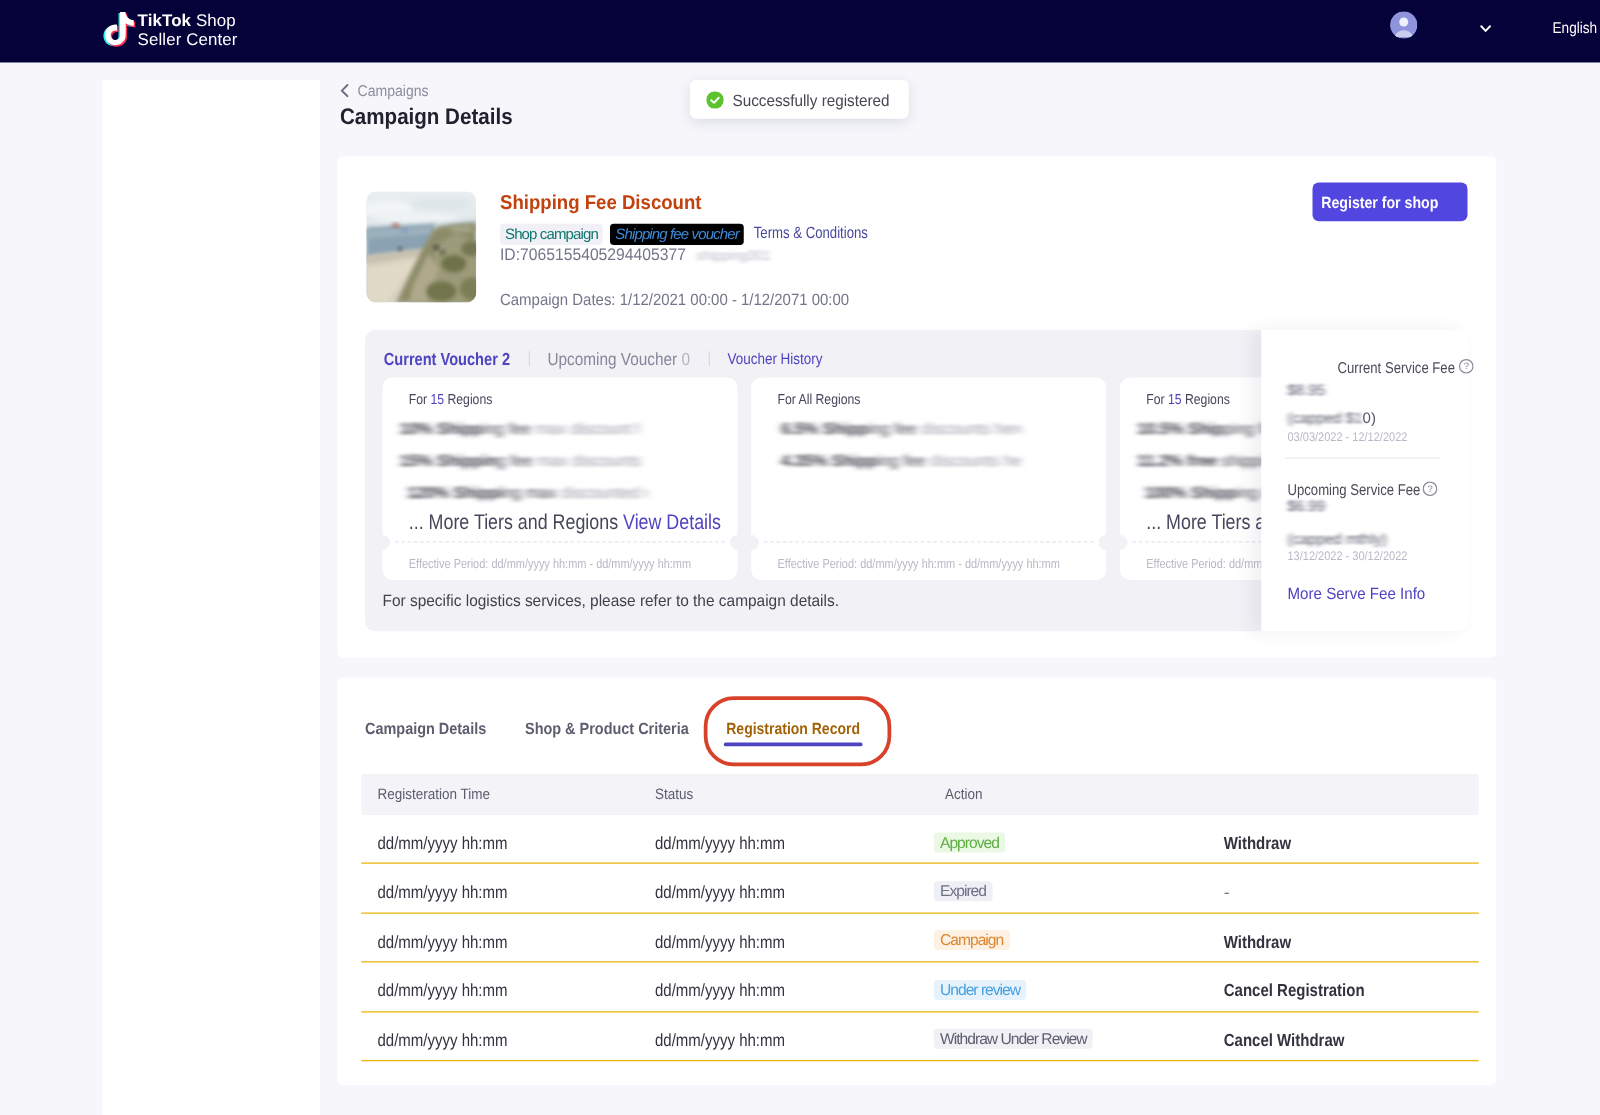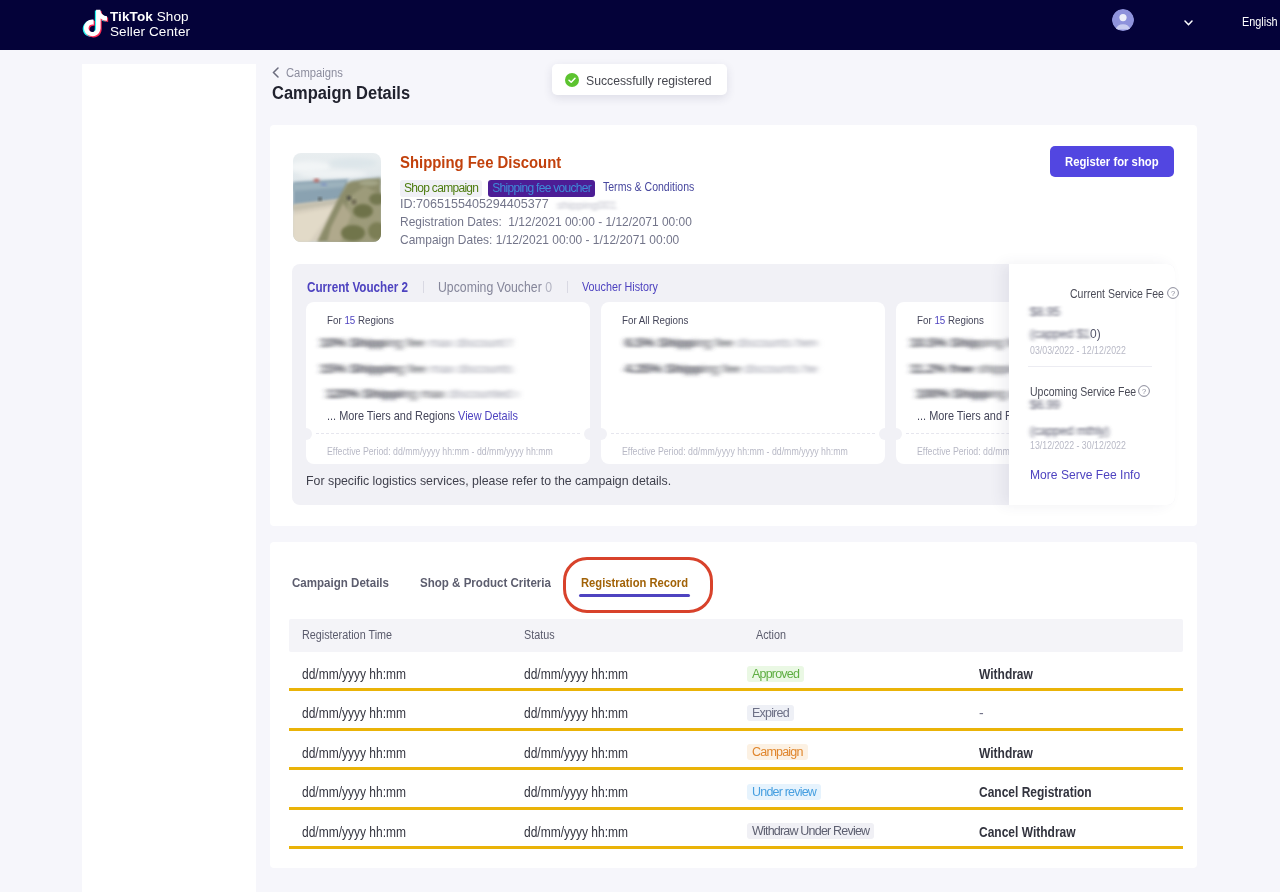--- a/index.html
+++ b/index.html
@@ -30,31 +30,31 @@
 #toast .txt { position:absolute; left:34px; top:9px; font-size:13px; color:#46474f; }
 #toast .txt .n { transform:scaleX(0.94); }
 
 
 #card1 { position:absolute; left:270px; top:125px; width:927px; height:401px; background:#fff; border-radius:4px; }
 #cimg { position:absolute; left:23px; top:28px; width:88px; height:89px; border-radius:8px; overflow:hidden; }
 #c1title { position:absolute; left:130px; top:29px; font-size:16px; font-weight:bold; color:#c2410c; }
 #c1title .n { transform:scaleX(0.93); }
 #tags { position:absolute; left:130px; top:53px; height:17px; }
 .pill { display:inline-block; height:17px; line-height:17px; padding:0 4px; border-radius:3px; margin-right:6px; font-size:12px; letter-spacing:-0.7px; }
-.pill.gray { background:#f0f0f6; color:#4d7c0f; }
-.pill.blue { background:#4c1d95; color:#3e8bd8; }
+.pill.gray { background:#f0f0f6; color:#0f766e; }
+.pill.blue { background:#000000; color:#3e8bd8;font-style:italic; }
 #tnc { display:inline-block; color:#47479e; margin-left:2px; font-size:13px; transform:scaleX(0.81); transform-origin:0 50%; vertical-align:1px; }
 #c1id { position:absolute; left:130px; top:71px; font-size:13.5px; color:#73758a; }
 #c1id .n { transform:scaleX(0.93); }
 #idblur { position:absolute; left:287px; top:74px; font-size:11px; color:#bcbdc8; filter:url(#hblur2); }
 #c1reg { position:absolute; left:130px; top:89px; font-size:13px; color:#73758a; }
 #c1reg .n { transform:scaleX(0.92); }
 #c1cmp { position:absolute; left:130px; top:107px; font-size:13px; color:#73758a; }
 #c1cmp .n { transform:scaleX(0.92); }
-#regbtn { position:absolute; left:780px; top:21px; width:124px; height:31px; background:#5246e1; border-radius:5px; color:#fff; font-size:13px; font-weight:bold; text-align:center; line-height:31px; }
+#regbtn { position:absolute; left:780px; top:21px; width:124px; height:31px; background:#5246e1; border-radius:5px; color:#fff; font-size:13px; font-weight:bold; text-align:left; line-height:31px; }
 #regbtn .n { transform:scaleX(0.87); transform-origin:50% 50%; }
 
 
 #vpanel { position:absolute; left:22px; top:139px; width:883px; height:241px; background:#f1f1f6; border-radius:8px;padding-left:24px; }
 #vt1 { position:absolute; left:15px; top:15px; font-size:14px; font-weight:bold; color:#4e43c0; }
 #vt1 .n { transform:scaleX(0.834); }
 #vt2 { position:absolute; left:146px; top:15px; font-size:14px; color:#85869a; }
 #vt2 .n { transform:scaleX(0.877); }
 #vt3 { position:absolute; left:290px; top:16px; font-size:12.5px; color:#4e43c0; }
 #vt3 .n { transform:scaleX(0.861); }
@@ -62,21 +62,21 @@
 .vcard { position:absolute; top:38px; width:284px; height:162px; background:#fff; border-radius:8px; }
 #vc1 { left:14px; }
 #vc2 { left:309px; }
 #vc3 { left:604px; }
 .vhead { position:absolute; left:21px; top:12px; font-size:11.5px; color:#45465a; }
 .vhead .n { transform:scaleX(0.85); }
 .vhead i { font-style:normal; color:#4e43c0; }
 .vblur { position:absolute; left:14px; font-size:13px; color:#45464f; filter:url(#hblur); white-space:nowrap; overflow:hidden; width:192px; }
 .vblur b { color:#3a3b46; }
 .vblur .tail { color:#9a9ba8; }
-.vmore { position:absolute; left:21px; top:106px; font-size:13px; color:#45465a; }
+.vmore { position:absolute; left:21px; top:106px; font-size:17px; color:#45465a; }
 .vmore .n { transform:scaleX(0.84); }
 .vmore i { font-style:normal; color:#4e43c0; }
 .vdash { position:absolute; left:10px; right:10px; top:131px; border-top:1.5px dashed #e6e6ee; }
 .veff { position:absolute; left:21px; top:143px; font-size:10.5px; color:#b8b9c6; white-space:nowrap; }
 .veff .n { transform:scaleX(0.835); }
 .notch { position:absolute; width:12px; height:12px; border-radius:50%; background:#f1f1f6; top:126px; }
 .notch.l { left:-6px; }
 .notch.r { right:-6px; }
 
 
@@ -105,21 +105,21 @@
 #tabC { left:311px; color:#a16207; }
 #tabC .n { transform:scaleX(0.861); }
 #tabunder { position:absolute; left:309px; top:52px; width:111px; height:3px; background:#4e43c0; border-radius:2px; }
 #redoval { position:absolute; left:293px; top:15px; width:150px; height:56px; border:3.5px solid #d8422b; border-radius:24px; z-index:5; }
 
 
 #tbl { position:absolute; left:19px; top:77px; width:894px; }
 #tbl .hrow { height:33px; background:#f4f4f8; border-radius:2px; }
 #tbl .hrow div { float:left; font-size:12px; color:#5a5b6c; line-height:33px; }
 #tbl .hrow .n { transform:scaleX(0.9); }
-#tbl .row { height:39.4px; border-bottom:3px solid #eab308; }
+#tbl .row { height:39.4px; border-bottom:1px solid #eab308; }
 #tbl .row > div { float:left; font-size:14px; color:#32333e; line-height:39.4px; }
 #tbl .row > div > span { position:relative; top:3px; }
 #tbl .row .n { transform:scaleX(0.857); }
 .c1 { width:235px; padding-left:12.5px; }
 .c2 { width:223px; }
 .c3 { width:232px; }
 .c4 { width:204px; }
 .badge { display:inline-block; height:16px; line-height:16px; padding:0 5px; border-radius:3px; font-size:12.5px; letter-spacing:-0.8px; vertical-align:1.5px; }
 .b-green { background:#eaf8e4; color:#5fae43; }
 .b-gray { background:#eef0f6; color:#6d7086; }
@@ -222,21 +222,20 @@
         <circle cx="56" cy="45" r="2.2" fill="#45453e" filter="url(#soft)"></circle>
         <circle cx="61" cy="49" r="2.4" fill="#66624e" filter="url(#soft)"></circle>
       </svg>
     </div>
     <div id="c1title"><span class="n">Shipping Fee Discount</span></div>
     <div id="tags">
       <span class="pill gray">Shop campaign</span><span class="pill blue">Shipping fee voucher</span><span id="tnc">Terms &amp; Conditions</span>
     </div>
     <div id="c1id"><span class="n">ID:7065155405294405377</span></div>
     <div id="idblur">shipping001</div>
-    <div id="c1reg"><span class="n">Registration Dates:&nbsp; 1/12/2021 00:00 - 1/12/2071 00:00</span></div>
     <div id="c1cmp"><span class="n">Campaign Dates: 1/12/2021 00:00 - 1/12/2071 00:00</span></div>
     <div id="regbtn"><span class="n">Register for shop</span></div>
 
     <div id="vpanel">
       <div id="vt1"><span class="n">Current Voucher 2</span></div>
       <div class="vsep" style="left:131px;"></div>
       <div id="vt2"><span class="n">Upcoming Voucher <i style="font-style:normal;color:#b3b4c2;">0</i></span></div>
       <div class="vsep" style="left:275px;"></div>
       <div id="vt3"><span class="n">Voucher History</span></div>
 

